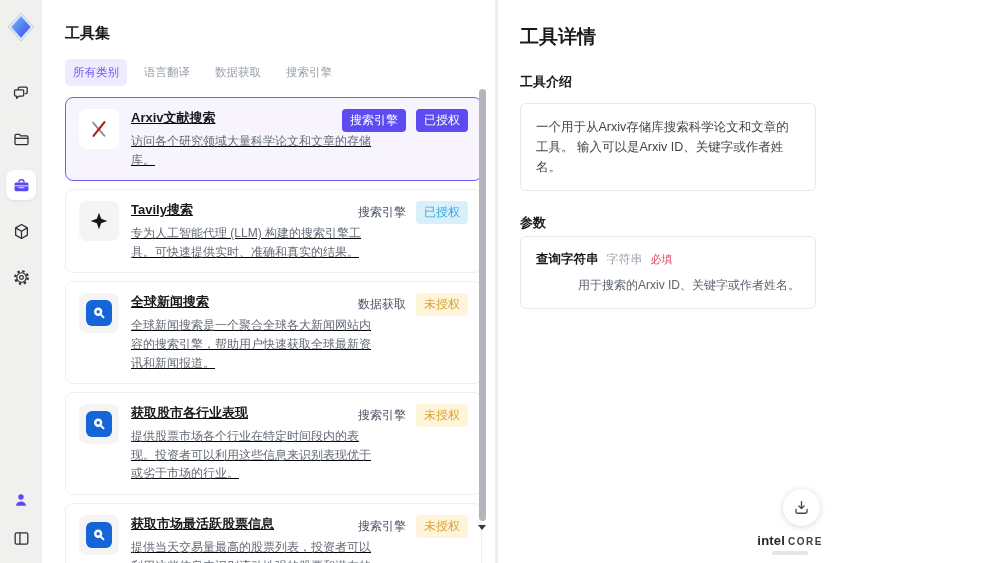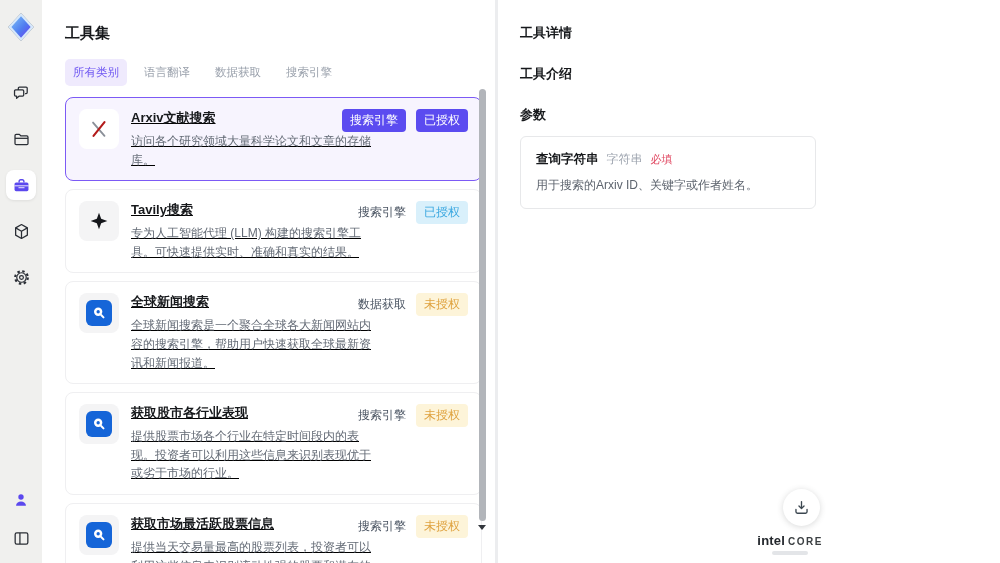--- a/index.html
+++ b/index.html
@@ -48,30 +48,30 @@
 
   .scrollbar { position:absolute; right:9px; top:89px; bottom:42px; width:7px; }
   .scroll-thumb { width:7px; height:100%; border-radius:4px; background:#b2b5ba; cursor:pointer; }
   .scroll-arrow { position:absolute; right:9px; bottom:33px; width:0; height:0; cursor:pointer;
                   border-left:4px solid transparent; border-right:4px solid transparent;
                   border-top:5px solid #33373d; }
 
   
   .detail { position:absolute; left:501px; top:0; right:0; height:563px; background:#fff;
             padding:24px 20px 0 19px; }
-  .detail-title { font-size:13px; font-weight:bold; color:#17191c; }
+  .detail-title { font-size:19px; font-weight:bold; color:#17191c; }
   .section-h { font-size:13px; font-weight:bold; color:#17191c; margin-top:23px; }
   .box { border:1px solid #e7e8ea; border-radius:6px; padding:13px 15px; margin-top:12px;
          font-size:12.5px; color:#3f444c; line-height:1.6; }
-  .param-box { border:1px solid #e7e8ea; border-radius:6px; padding:14px 15px; margin-top:12px; }
+  .param-box { border:1px solid #e7e8ea; border-radius:6px; padding:14px 15px; margin-top:4px; }
   .param-head { display:flex; gap:8px; align-items:baseline; }
   .param-name { font-size:12.5px; font-weight:bold; color:#17191c; }
   .param-type { font-size:12px; color:#9aa1ac; }
   .param-req { font-size:11px; color:#e14a63; }
-  .param-desc { margin-top:9px; font-size:12px; color:#5d646e; }
+  .param-desc { margin-top:9px; font-size:12px; color:#5d646e;text-align:right; }
 
   
   .fab { position:absolute; right:16px; bottom:37px; width:37px; height:37px; border-radius:50%;
          background:#fff; box-shadow:0 1px 6px rgba(60,64,67,.2); display:flex; align-items:center;
          justify-content:center; cursor:pointer; }
   .intel { position:absolute; right:13px; bottom:8px; text-align:center; color:#23272c; }
   .intel-row { display:flex; align-items:baseline; gap:3px; justify-content:center; }
   .intel-i { font-size:13px; font-weight:bold; letter-spacing:.2px; }
   .intel-c { font-size:10px; font-weight:600; letter-spacing:1.5px; color:#3c4043; }
   .intel-blur { width:36px; height:4px; background:#e3e5e8; border-radius:2px; margin:3px auto 0; }
@@ -257,20 +257,21 @@
     <div class="scrollbar">
       <div class="scroll-thumb"></div>
     </div>
     <div class="scroll-arrow"></div>
   </main>
 
   <section class="detail">
     <h2 class="detail-title">工具详情</h2>
 
     <h3 class="section-h">工具介绍</h3>
+    <div class="box">一个用于从Arxiv存储库搜索科学论文和文章的工具。 输入可以是Arxiv ID、关键字或作者姓名。</div>
 
     <h3 class="section-h">参数</h3>
     <div class="param-box">
       <div class="param-head">
         <span class="param-name">查询字符串</span>
         <span class="param-type">字符串</span>
         <span class="param-req">必填</span>
       </div>
       <div class="param-desc">用于搜索的Arxiv ID、关键字或作者姓名。</div>
     </div>

